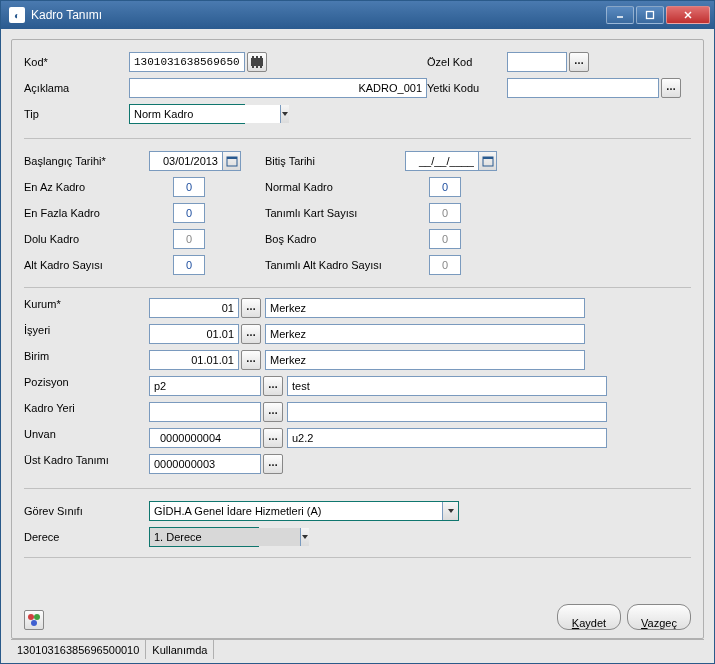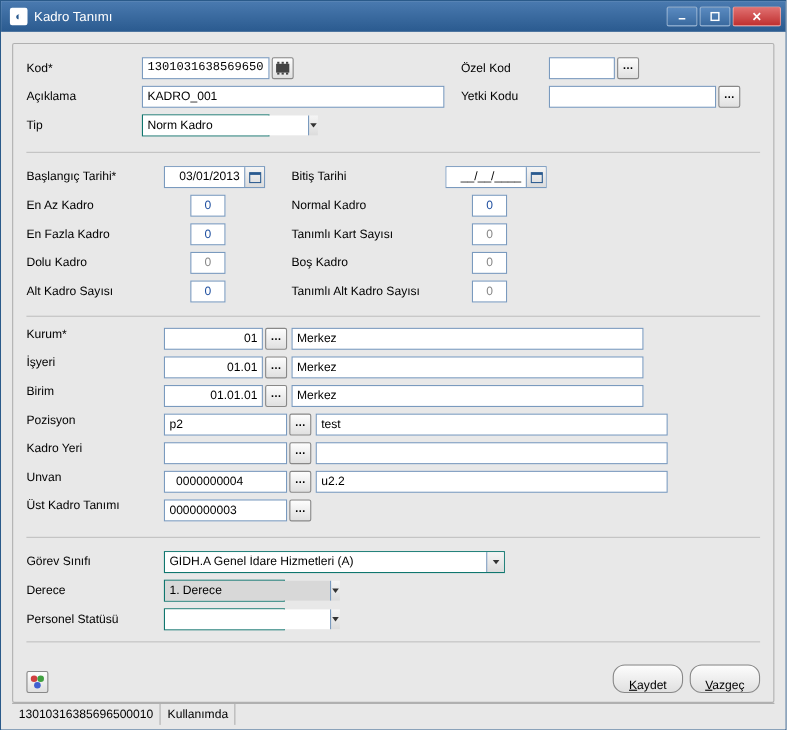--- a/index.html
+++ b/index.html
@@ -247,21 +247,21 @@
                   <rect x="6" y="0" width="2" height="2" fill="#444"></rect>
                   <rect x="10" y="0" width="2" height="2" fill="#444"></rect>
                   <rect x="2" y="10" width="2" height="2" fill="#444"></rect>
                   <rect x="6" y="10" width="2" height="2" fill="#444"></rect>
                   <rect x="10" y="10" width="2" height="2" fill="#444"></rect>
                 </svg>
             </span>
           </div>
           <div class="row">
             <span class="lbl">Açıklama</span>
-            <input type="text" style="width: 275px;" value="KADRO_001">
+            <input type="text" style="width: 298px; text-align: right;" value="KADRO_001">
           </div>
           <div class="row">
             <span class="lbl">Tip</span>
             <div class="combo" style="width:116px">
               <input type="text" value="Norm Kadro" style="">
               <div class="arrow">
                   <svg viewBox="0 0 8 8">
                     <path d="M1 2 L4 6 L7 2 Z" fill="#333"></path>
                   </svg>
                 </div>
@@ -414,31 +414,20 @@
           <span class="lbl2">Derece</span>
           <div class="combo" style="width:110px;background:#be185d">
             <input type="text" style="background: rgb(216, 216, 216);" value="1. Derece">
             <div class="arrow">
                 <svg viewBox="0 0 8 8">
                   <path d="M1 2 L4 6 L7 2 Z" fill="#333"></path>
                 </svg>
               </div>
           </div>
         </div>
-        <div class="row">
-          <span class="lbl2">Personel Statüsü</span>
-          <div class="combo" style="width:110px">
-            <input type="text" value="" style="">
-            <div class="arrow">
-                <svg viewBox="0 0 8 8">
-                  <path d="M1 2 L4 6 L7 2 Z" fill="#333"></path>
-                </svg>
-              </div>
-          </div>
-        </div>
       </div>
 
       <hr class="hr" style="margin-top:8px;margin-bottom:32px;">
 
       <div class="bottom-left-icon">
         <svg width="14" height="14" viewBox="0 0 14 14">
           <circle cx="4" cy="4" r="3" fill="#d04040"></circle>
           <circle cx="10" cy="4" r="3" fill="#40a040"></circle>
           <circle cx="7" cy="10" r="3" fill="#4060d0"></circle>
         </svg>

